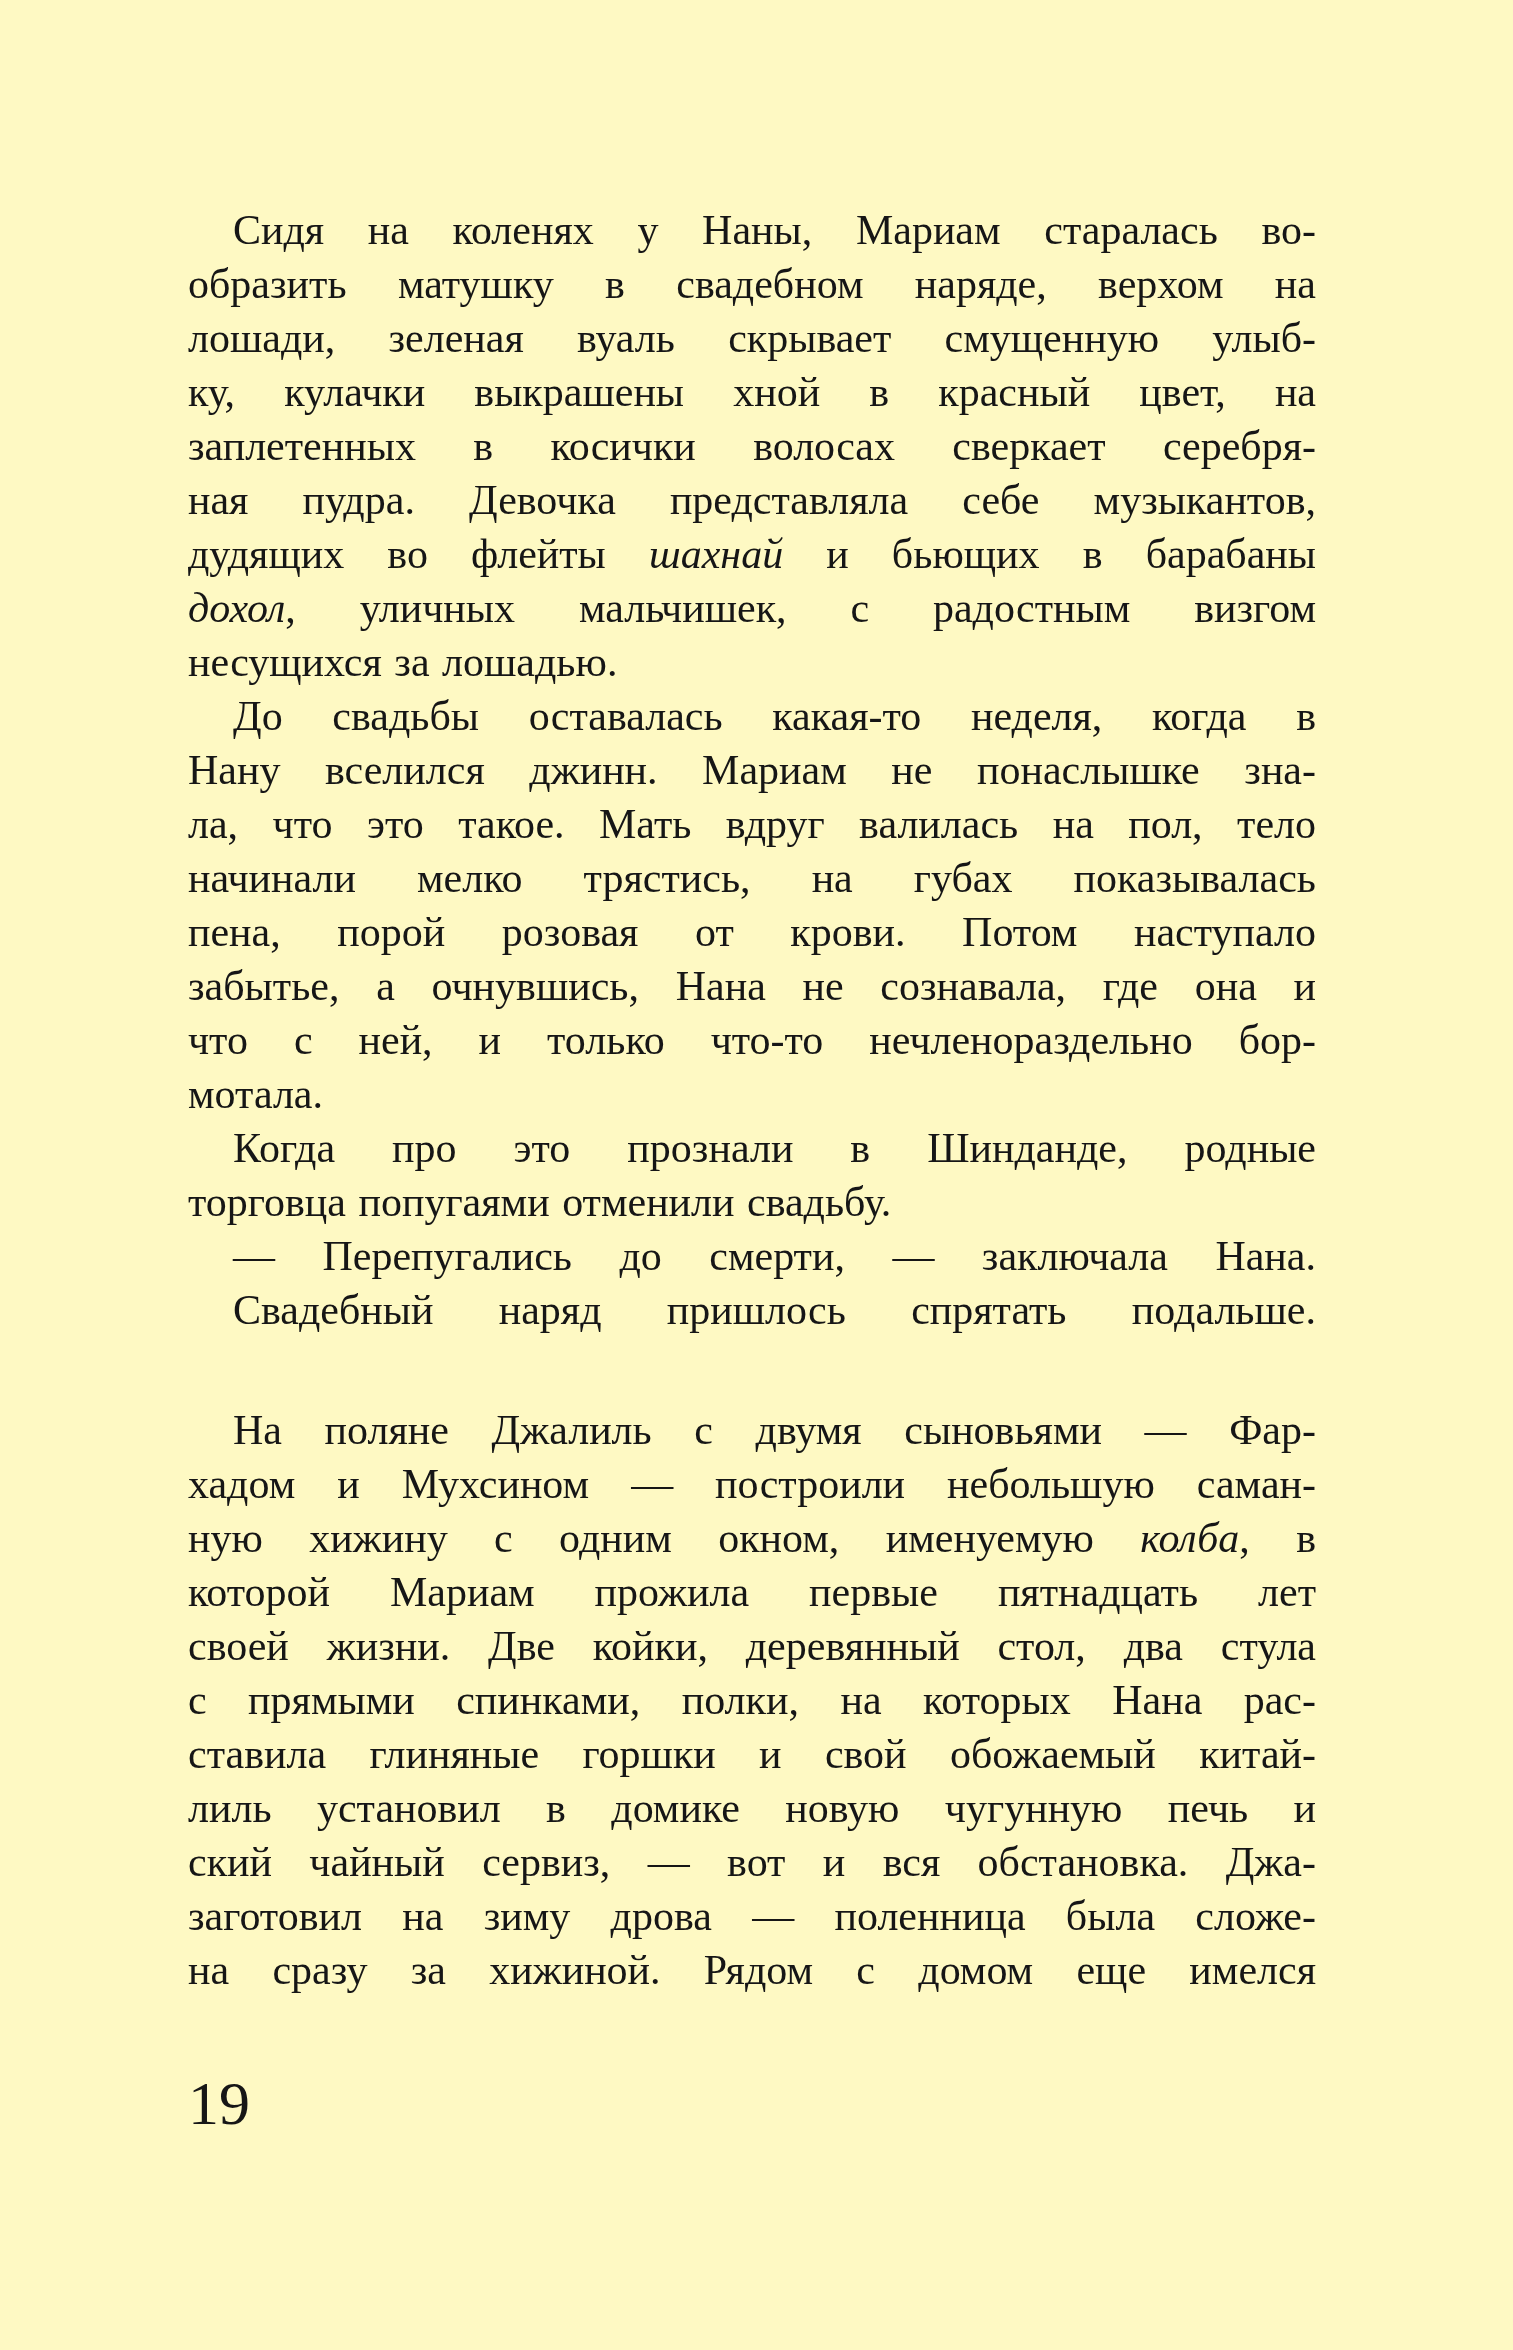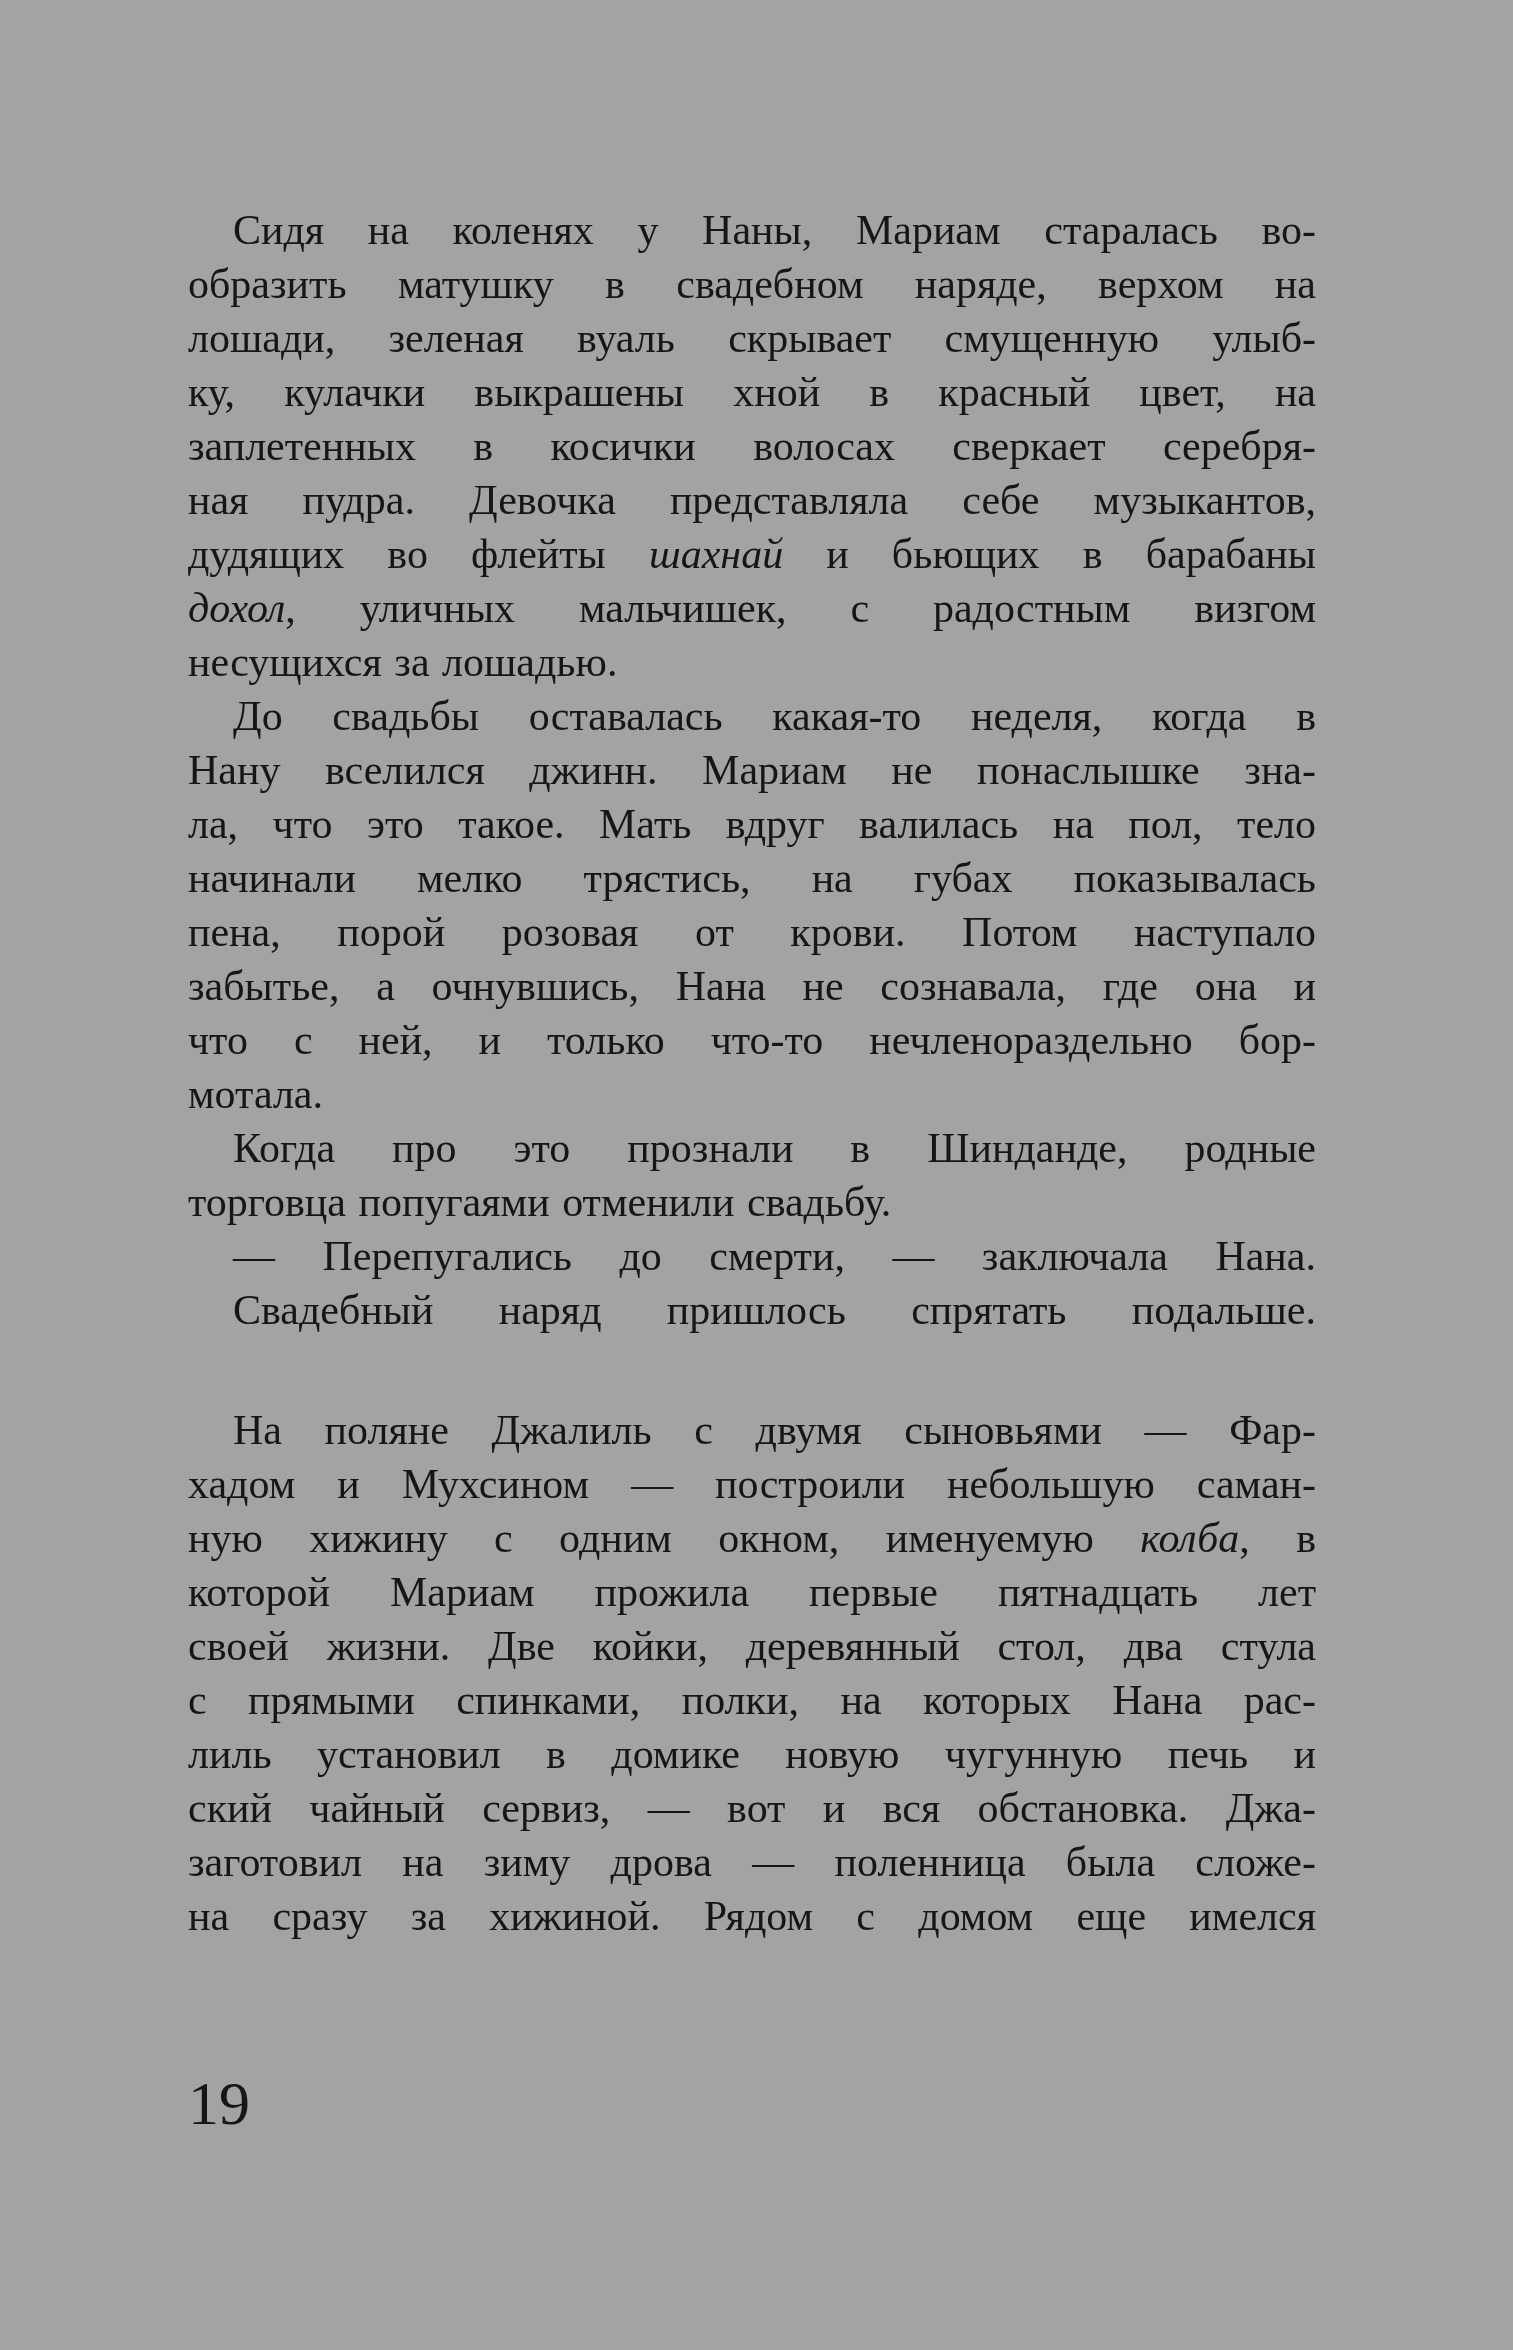--- a/index.html
+++ b/index.html
@@ -10,21 +10,21 @@
     width: 1513px;
     height: 2350px;
     background: #ffffff;
     position: relative;
     font-family: "Liberation Serif", "DejaVu Serif", serif;
     overflow: hidden;
   }
   .page {
     position: absolute;
     inset: 0;
-    background: #a3a3a3;
+    background: #fef9c3;
   }
   .text-block {
     position: absolute;
     left: 188px;
     top: 203px;
     width: 1128px;
     font-size: 42px;
     line-height: 54px;
     color: #161616;
   }
@@ -89,20 +89,21 @@
       <div class="para">
         <div class="line indent"><span>Свадебный наряд пришлось спрятать подальше.</span></div>
       </div>
       <div class="para gap">
         <div class="line indent"><span>На поляне Джалиль с двумя сыновьями — Фар-</span></div>
         <div class="line"><span>хадом и Мухсином — построили небольшую саман-</span></div>
         <div class="line"><span>ную хижину с одним окном, именуемую </span><span class="it">колба</span><span>, в</span></div>
         <div class="line"><span>которой Мариам прожила первые пятнадцать лет</span></div>
         <div class="line"><span>своей жизни. Две койки, деревянный стол, два стула</span></div>
         <div class="line"><span>с прямыми спинками, полки, на которых Нана рас-</span></div>
+        <div class="line"><span>ставила глиняные горшки и свой обожаемый китай-</span></div>
         <div class="line"><span>лиль установил в домике новую чугунную печь и</span></div>
         <div class="line"><span>ский чайный сервиз, — вот и вся обстановка. Джа-</span></div>
         <div class="line"><span>заготовил на зиму дрова — поленница была сложе-</span></div>
         <div class="line"><span>на сразу за хижиной. Рядом с домом еще имелся</span></div>
       </div>
     </section>
   <footer class="folio" style="color: rgb(22, 22, 22);">19</footer>
 </main>
 
 </body></html>

